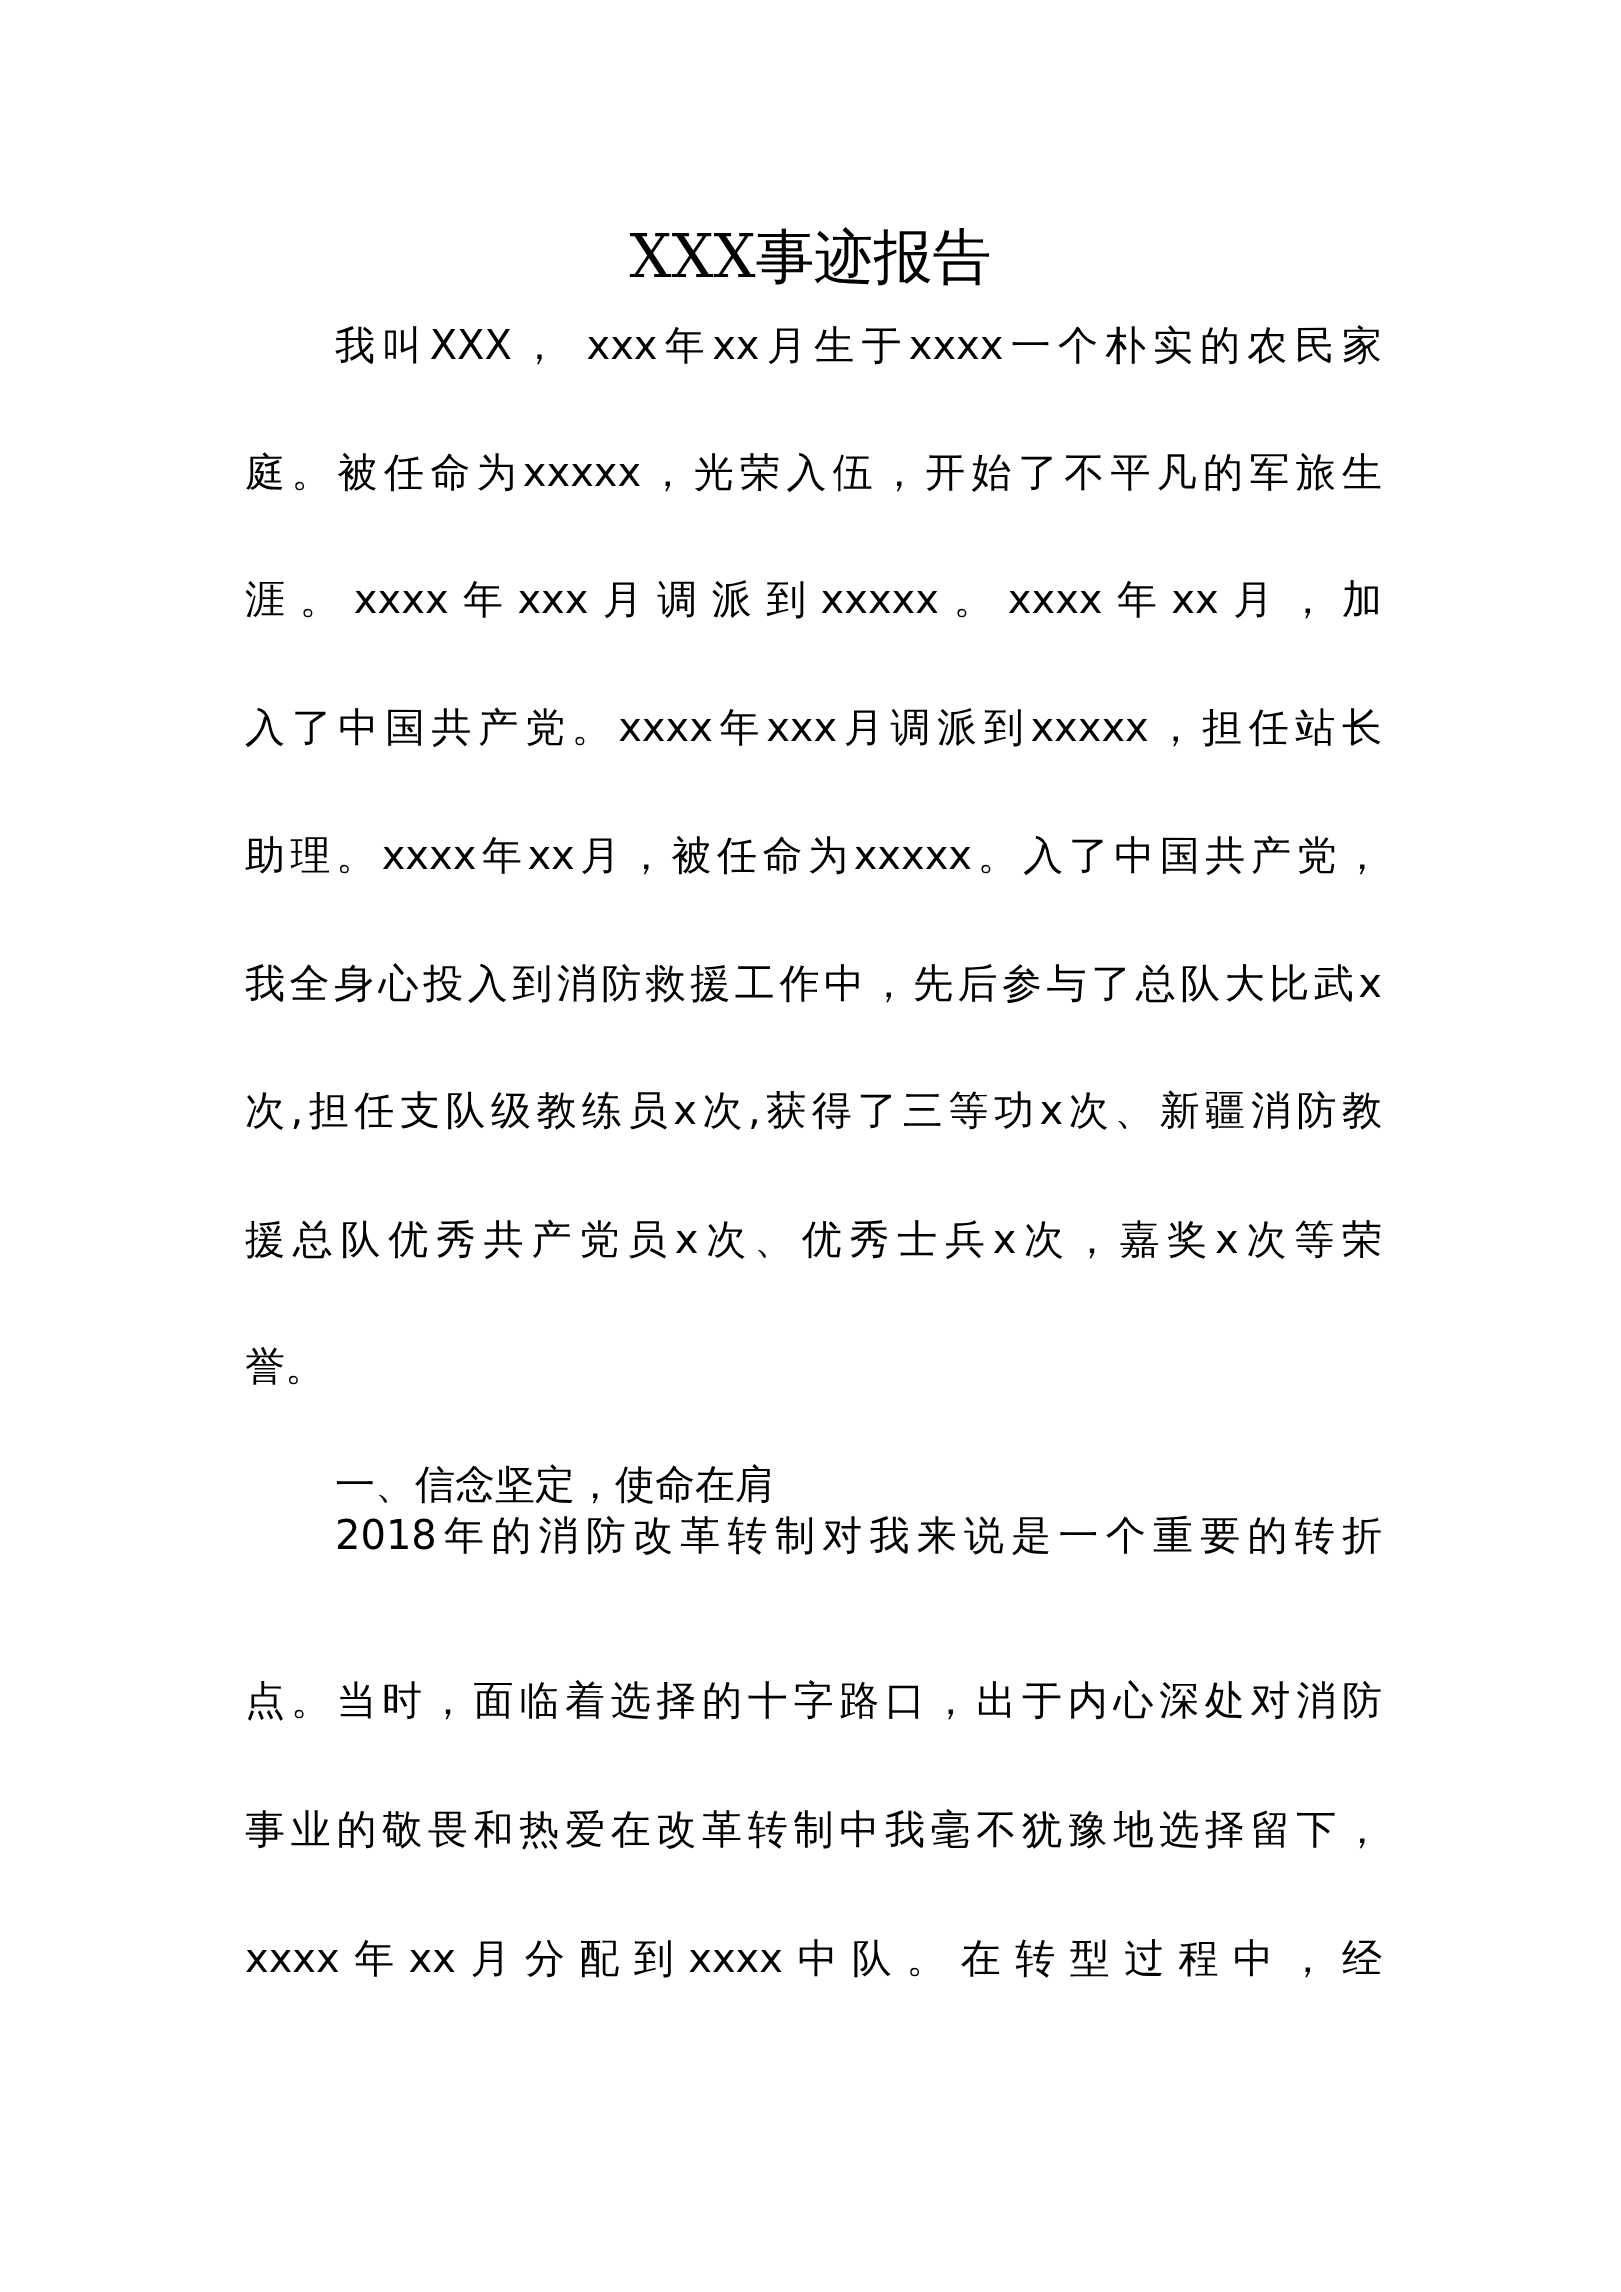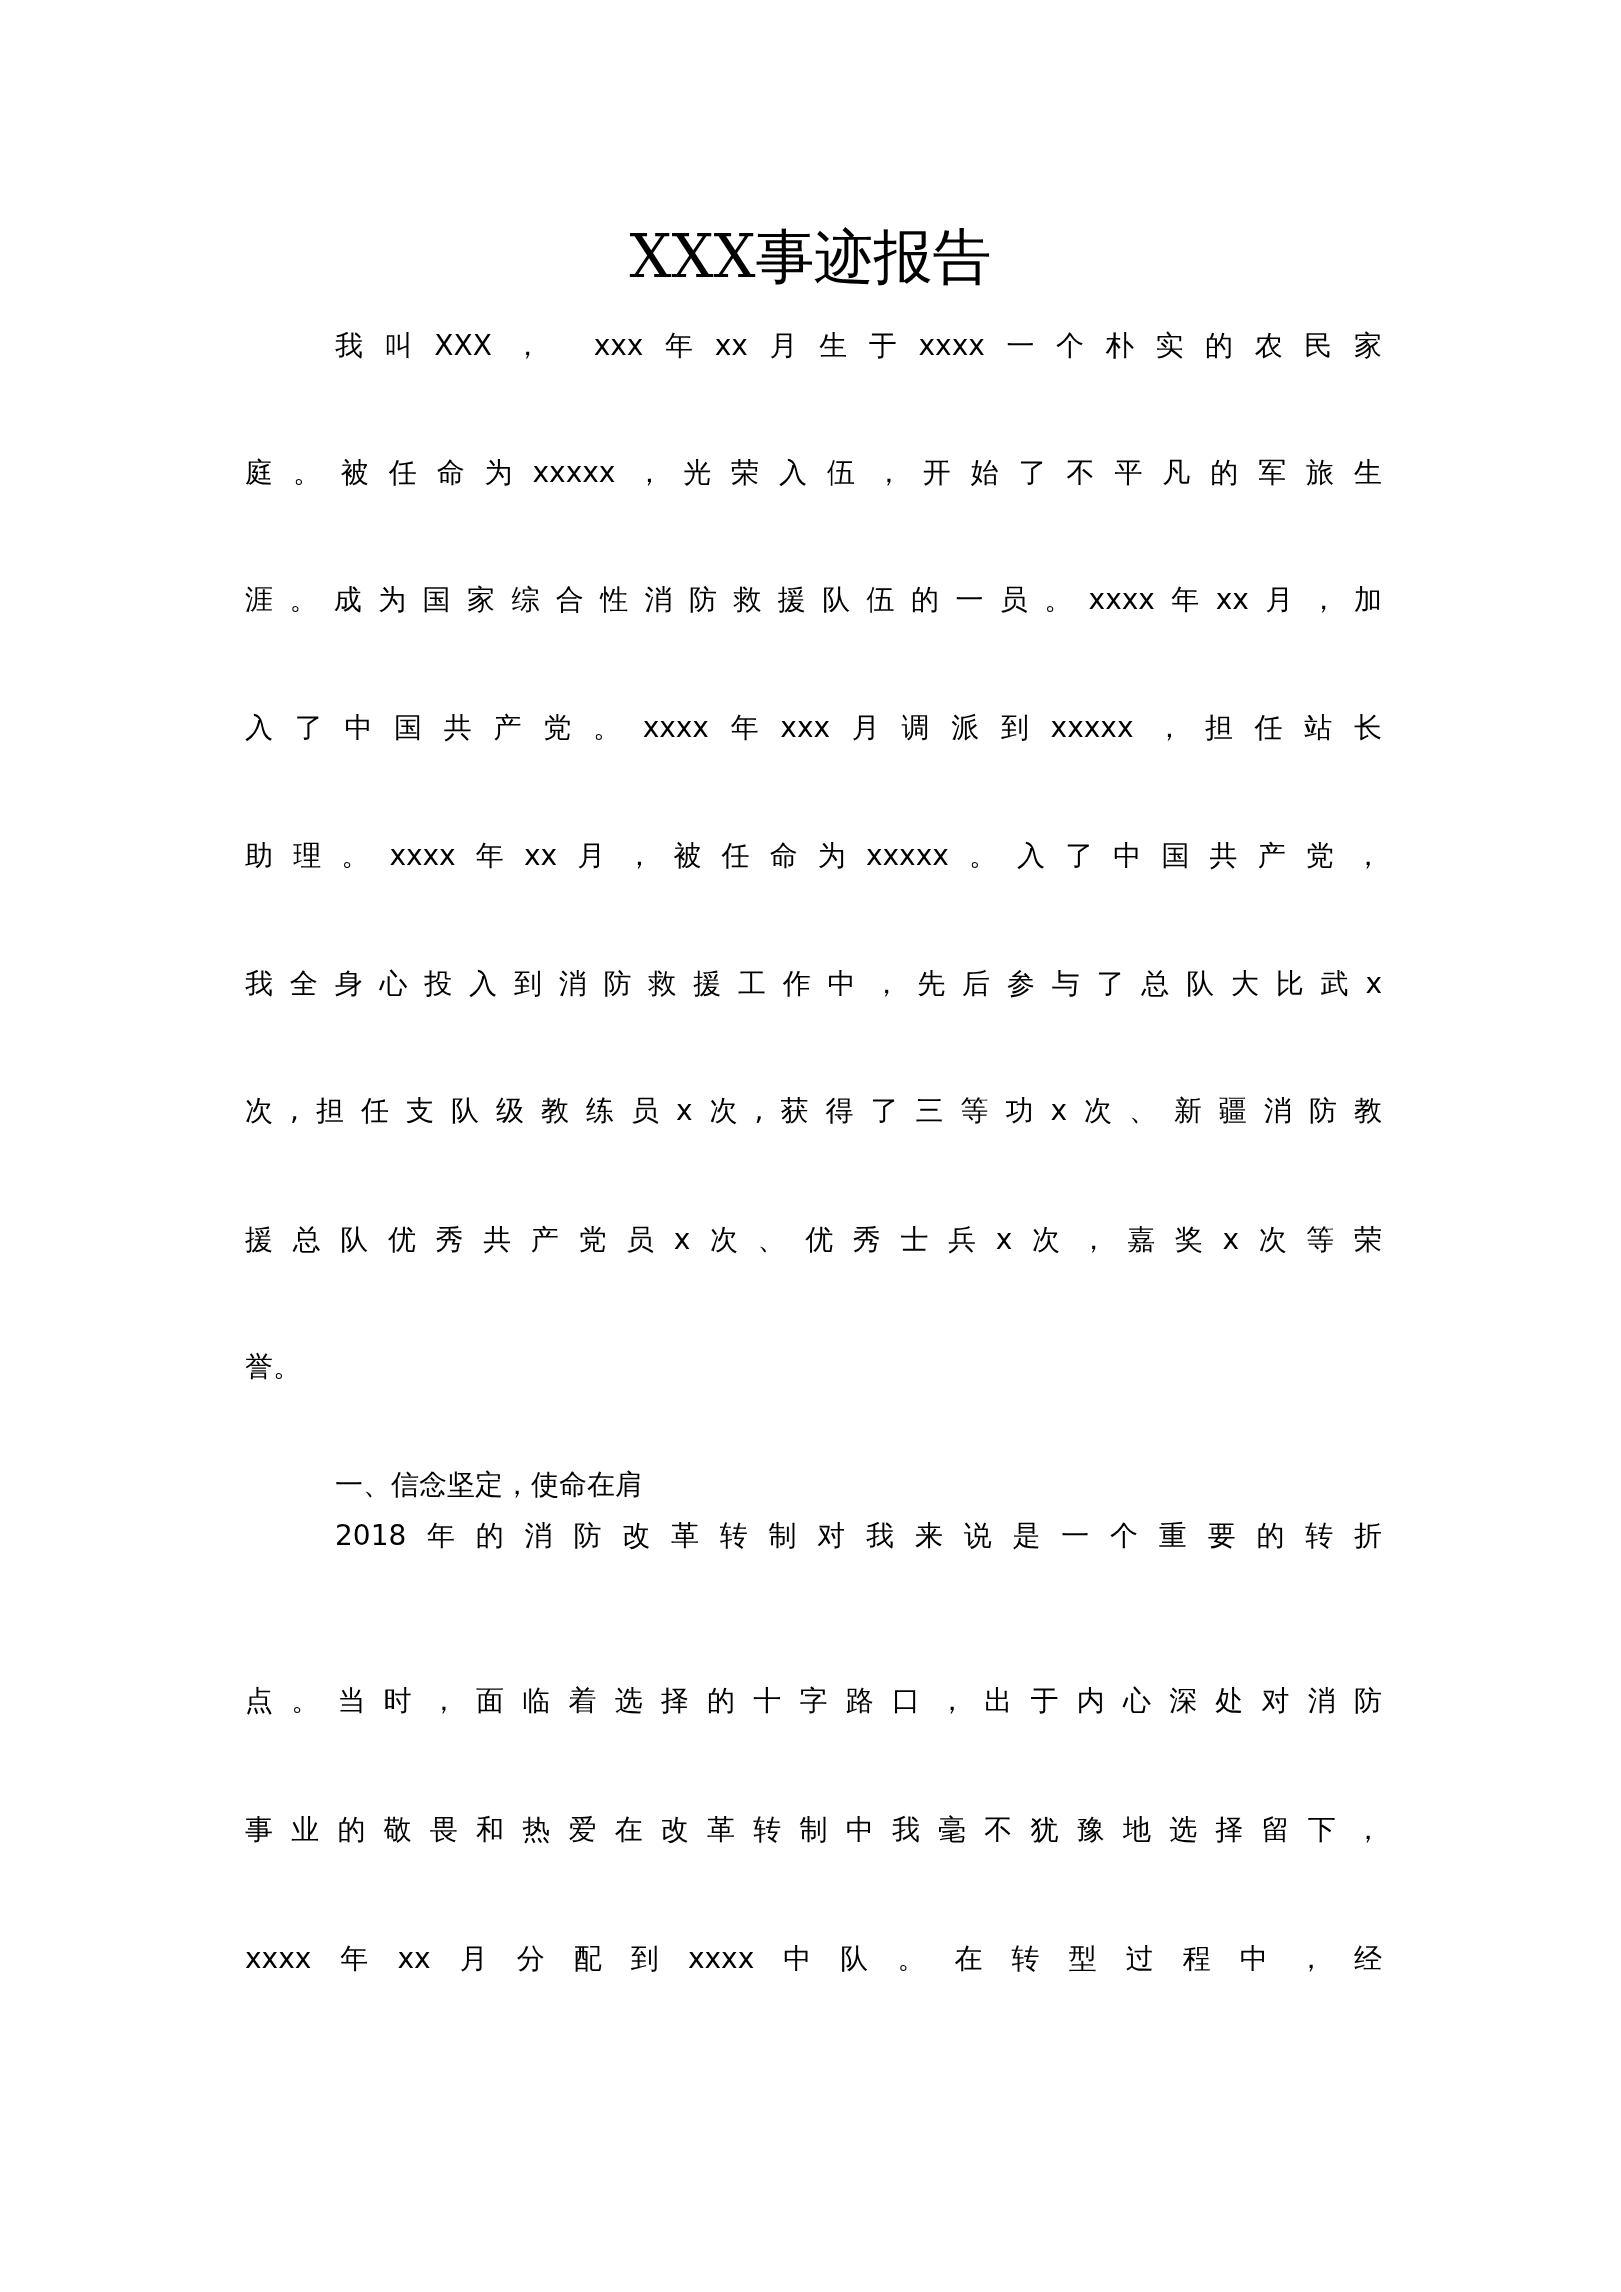--- a/index.html
+++ b/index.html
@@ -1,31 +1,31 @@
 <!DOCTYPE html>
 <html><head>
 <meta charset="utf-8">
 <style>
   html, body { margin: 0; padding: 0; background: #ffffff; }
   body { width: 1621px; height: 2293px; position: relative; overflow: hidden; font-family: "DejaVu Sans", sans-serif; color: #000; }
   .title { position: absolute; left: 0; width: 1621px; top: 218px; text-align: center; font-size: 59px; line-height: 78px; font-family: "DejaVu Serif", serif; }
-  .line { position: absolute; left: 245px; width: 1137px; font-size: 28px; line-height: 59px; white-space: nowrap; text-align: justify; text-align-last: justify; }
+  .line { position: absolute; left: 245px; width: 1137px; font-size: 40px; line-height: 59px; white-space: nowrap; text-align: justify; text-align-last: justify; }
   .line.indent { left: 335px; width: 1047px; }
   .line.last { text-align-last: left; }
 </style>
 </head>
 <body>
 
 <div>
   <div class="title">XXX事迹报告</div>
 
   <div>
     <div class="line indent" style="top:316px">我叫XXX， xxx年xx月生于xxxx一个朴实的农民家</div>
     <div class="line" style="top:443px">庭。被任命为xxxxx，光荣入伍，开始了不平凡的军旅生</div>
-    <div class="line" style="top:570px">涯。成为国家综合性消防救援队伍的一员。xxxx年xx月，加</div>
+    <div class="line" style="top:570px">涯。xxxx年xxx月调派到xxxxx。xxxx年xx月，加</div>
     <div class="line" style="top:698px">入了中国共产党。xxxx年xxx月调派到xxxxx，担任站长</div>
     <div class="line" style="top:826px">助理。xxxx年xx月，被任命为xxxxx。入了中国共产党，</div>
     <div class="line" style="top:954px">我全身心投入到消防救援工作中，先后参与了总队大比武x</div>
     <div class="line" style="top:1081px">次,担任支队级教练员x次,获得了三等功x次、新疆消防教</div>
     <div class="line" style="top:1210px">援总队优秀共产党员x次、优秀士兵x次，嘉奖x次等荣</div>
     <div class="line last" style="top:1337px">誉。</div>
   </div>
 
   <div>
     <div class="line indent last" style="top:1455px">一、信念坚定，使命在肩</div>

